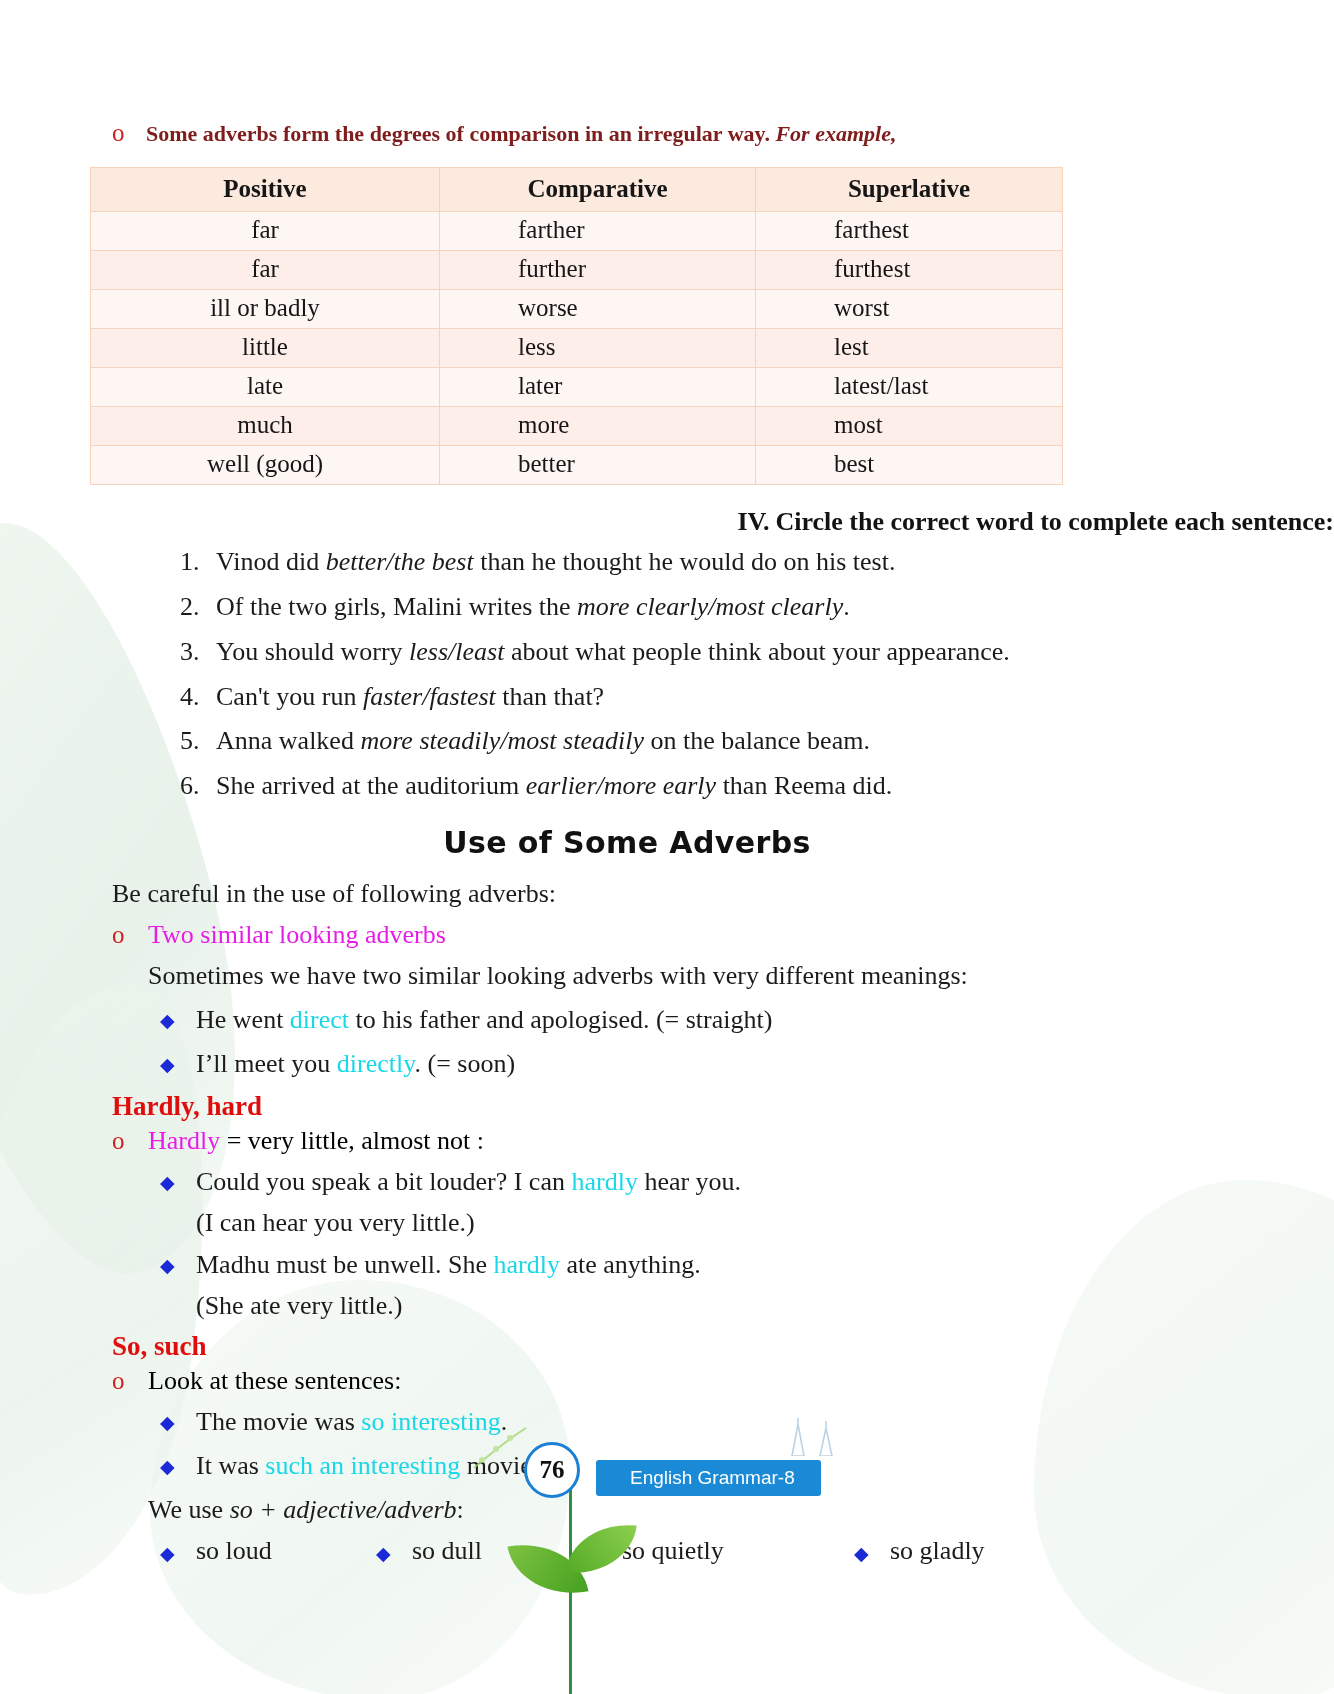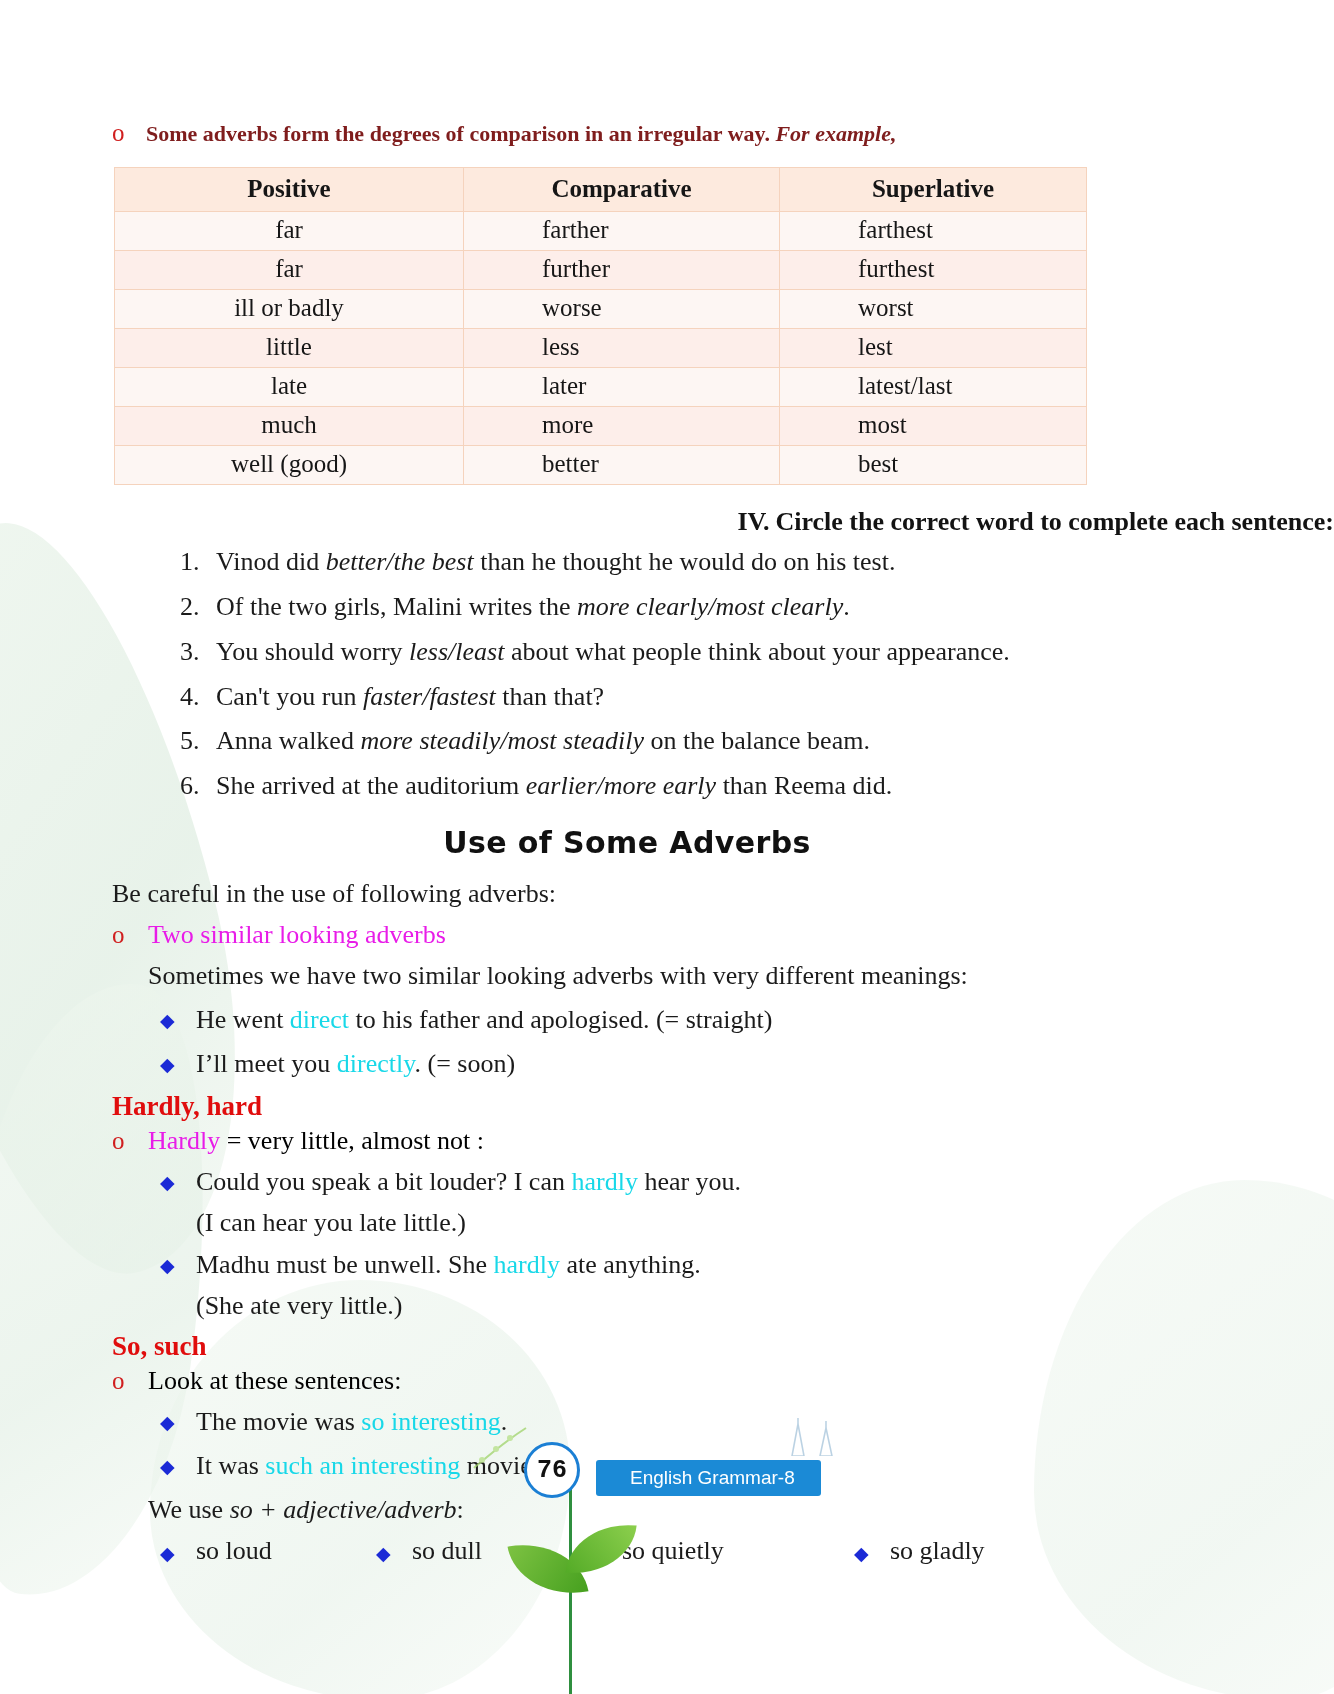--- a/index.html
+++ b/index.html
@@ -60,21 +60,21 @@
   }
   .omark {
     color: #d01f1f;
     font-size: 25px;
     line-height: 1.2;
     width: 34px;
     flex: none;
   }
 
   
-  .tbl-wrap { padding-left: 114px; padding-right: 90px; }
+  .tbl-wrap { padding-left: 90px; padding-right: 90px; }
   table.deg {
     width: 972px;
     border-collapse: collapse;
     border: 1px solid #f3cdb4;
     table-layout: fixed;
   }
   table.deg th, table.deg td {
     border: 1px solid #f5d3bd;
     font-size: 25px;
     color: #161616;
@@ -193,21 +193,21 @@
     transform: rotate(6deg);
   }
   .page-badge {
     position: absolute;
     left: 524px; bottom: 196px;
     width: 56px; height: 56px;
     border-radius: 50%;
     background: #ffffff;
     border: 3px solid #1b7fd4;
     color: #111;
-    font-family: Liberation Mono, monospace;
+    font-family: Liberation Serif, serif;
     font-weight: bold;
     font-size: 25px;
     display: flex; align-items: center; justify-content: center;
   }
   .book-band {
     position: absolute;
     left: 596px; bottom: 198px;
     height: 36px;
     padding: 0 26px 0 34px;
     background: #1b8ad6;
@@ -350,21 +350,21 @@
     <div class="red-head">Hardly, hard</div>
     <div class="o-line">
       <span class="omark">o</span>
       <span style="font-size:26px"><span class="magenta">Hardly</span><span> = very little, almost not :</span></span>
     </div>
 
     <div class="d-line">
       <span class="dmark">◆</span>
       <span><span>Could you speak a bit louder? I can </span><span class="cyan">hardly</span><span> hear you.</span></span>
     </div>
-    <div class="sub-note">(I can hear you late little.)</div>
+    <div class="sub-note">(I can hear you very little.)</div>
 
     <div class="d-line">
       <span class="dmark">◆</span>
       <span><span>Madhu must be unwell. She </span><span class="cyan">hardly</span><span> ate anything.</span></span>
     </div>
     <div class="sub-note">(She ate very little.)</div>
 
     <div class="red-head">So, such</div>
     <div class="o-line">
       <span class="omark">o</span>

